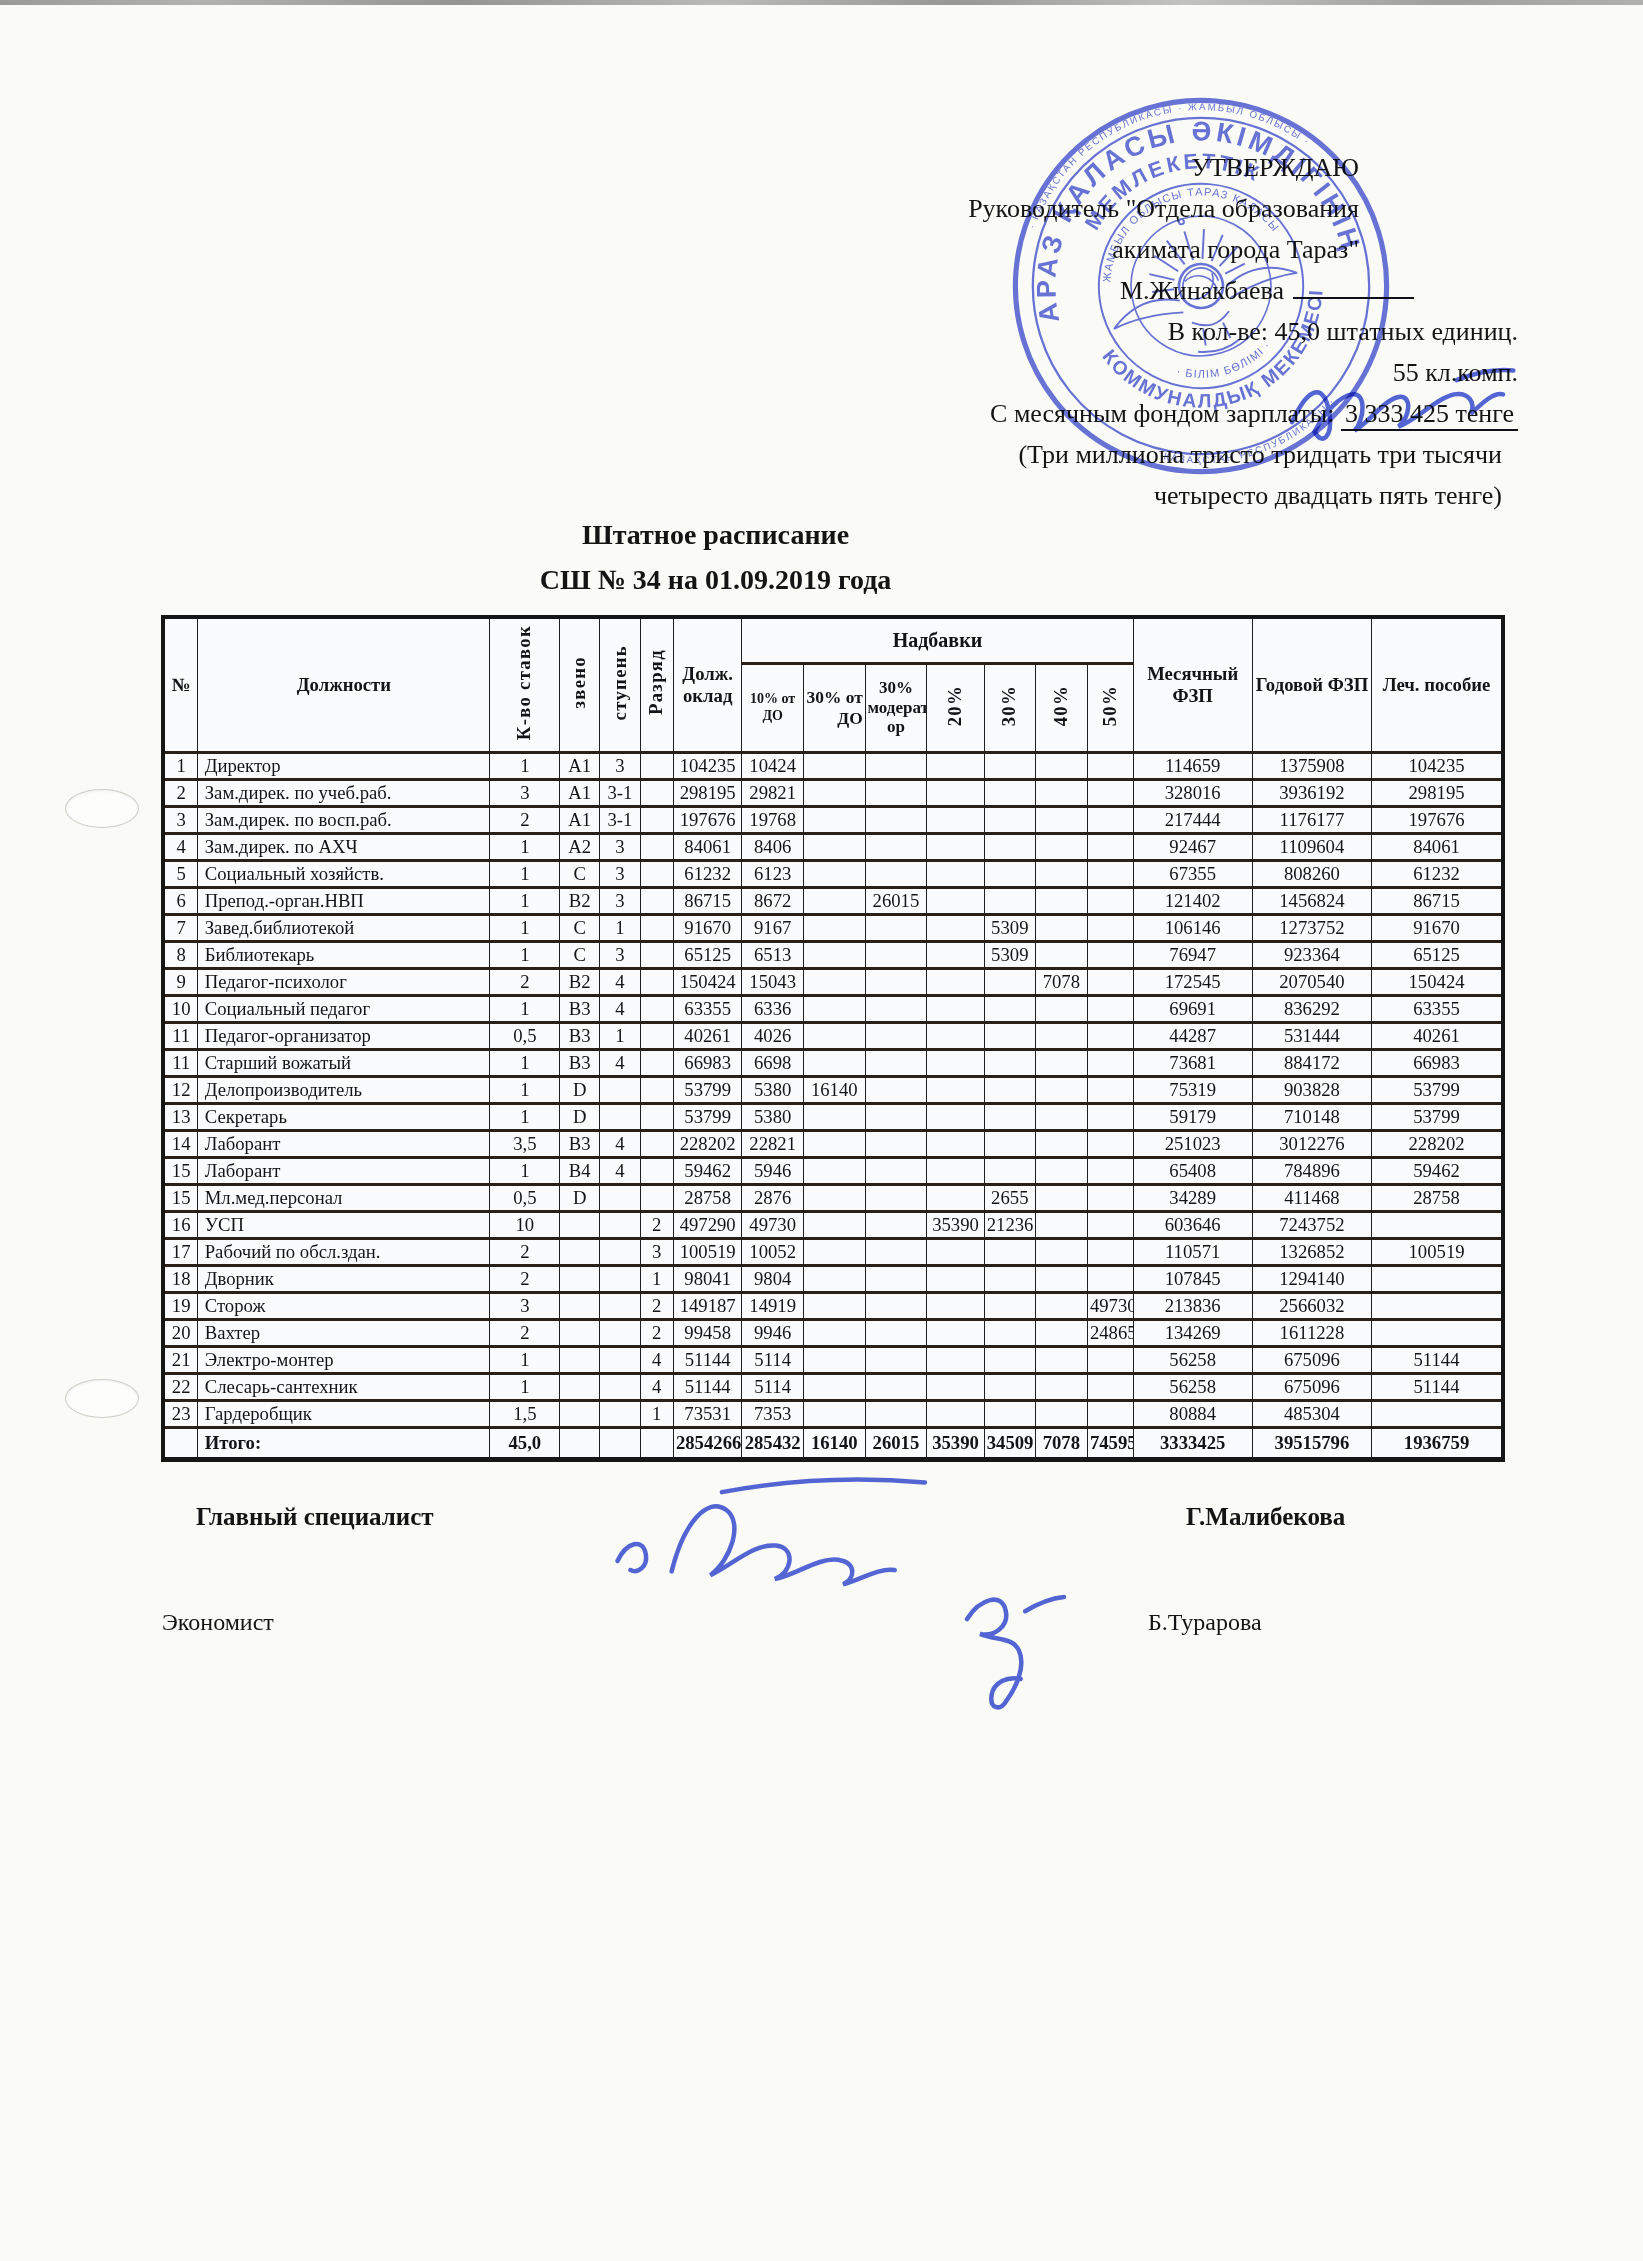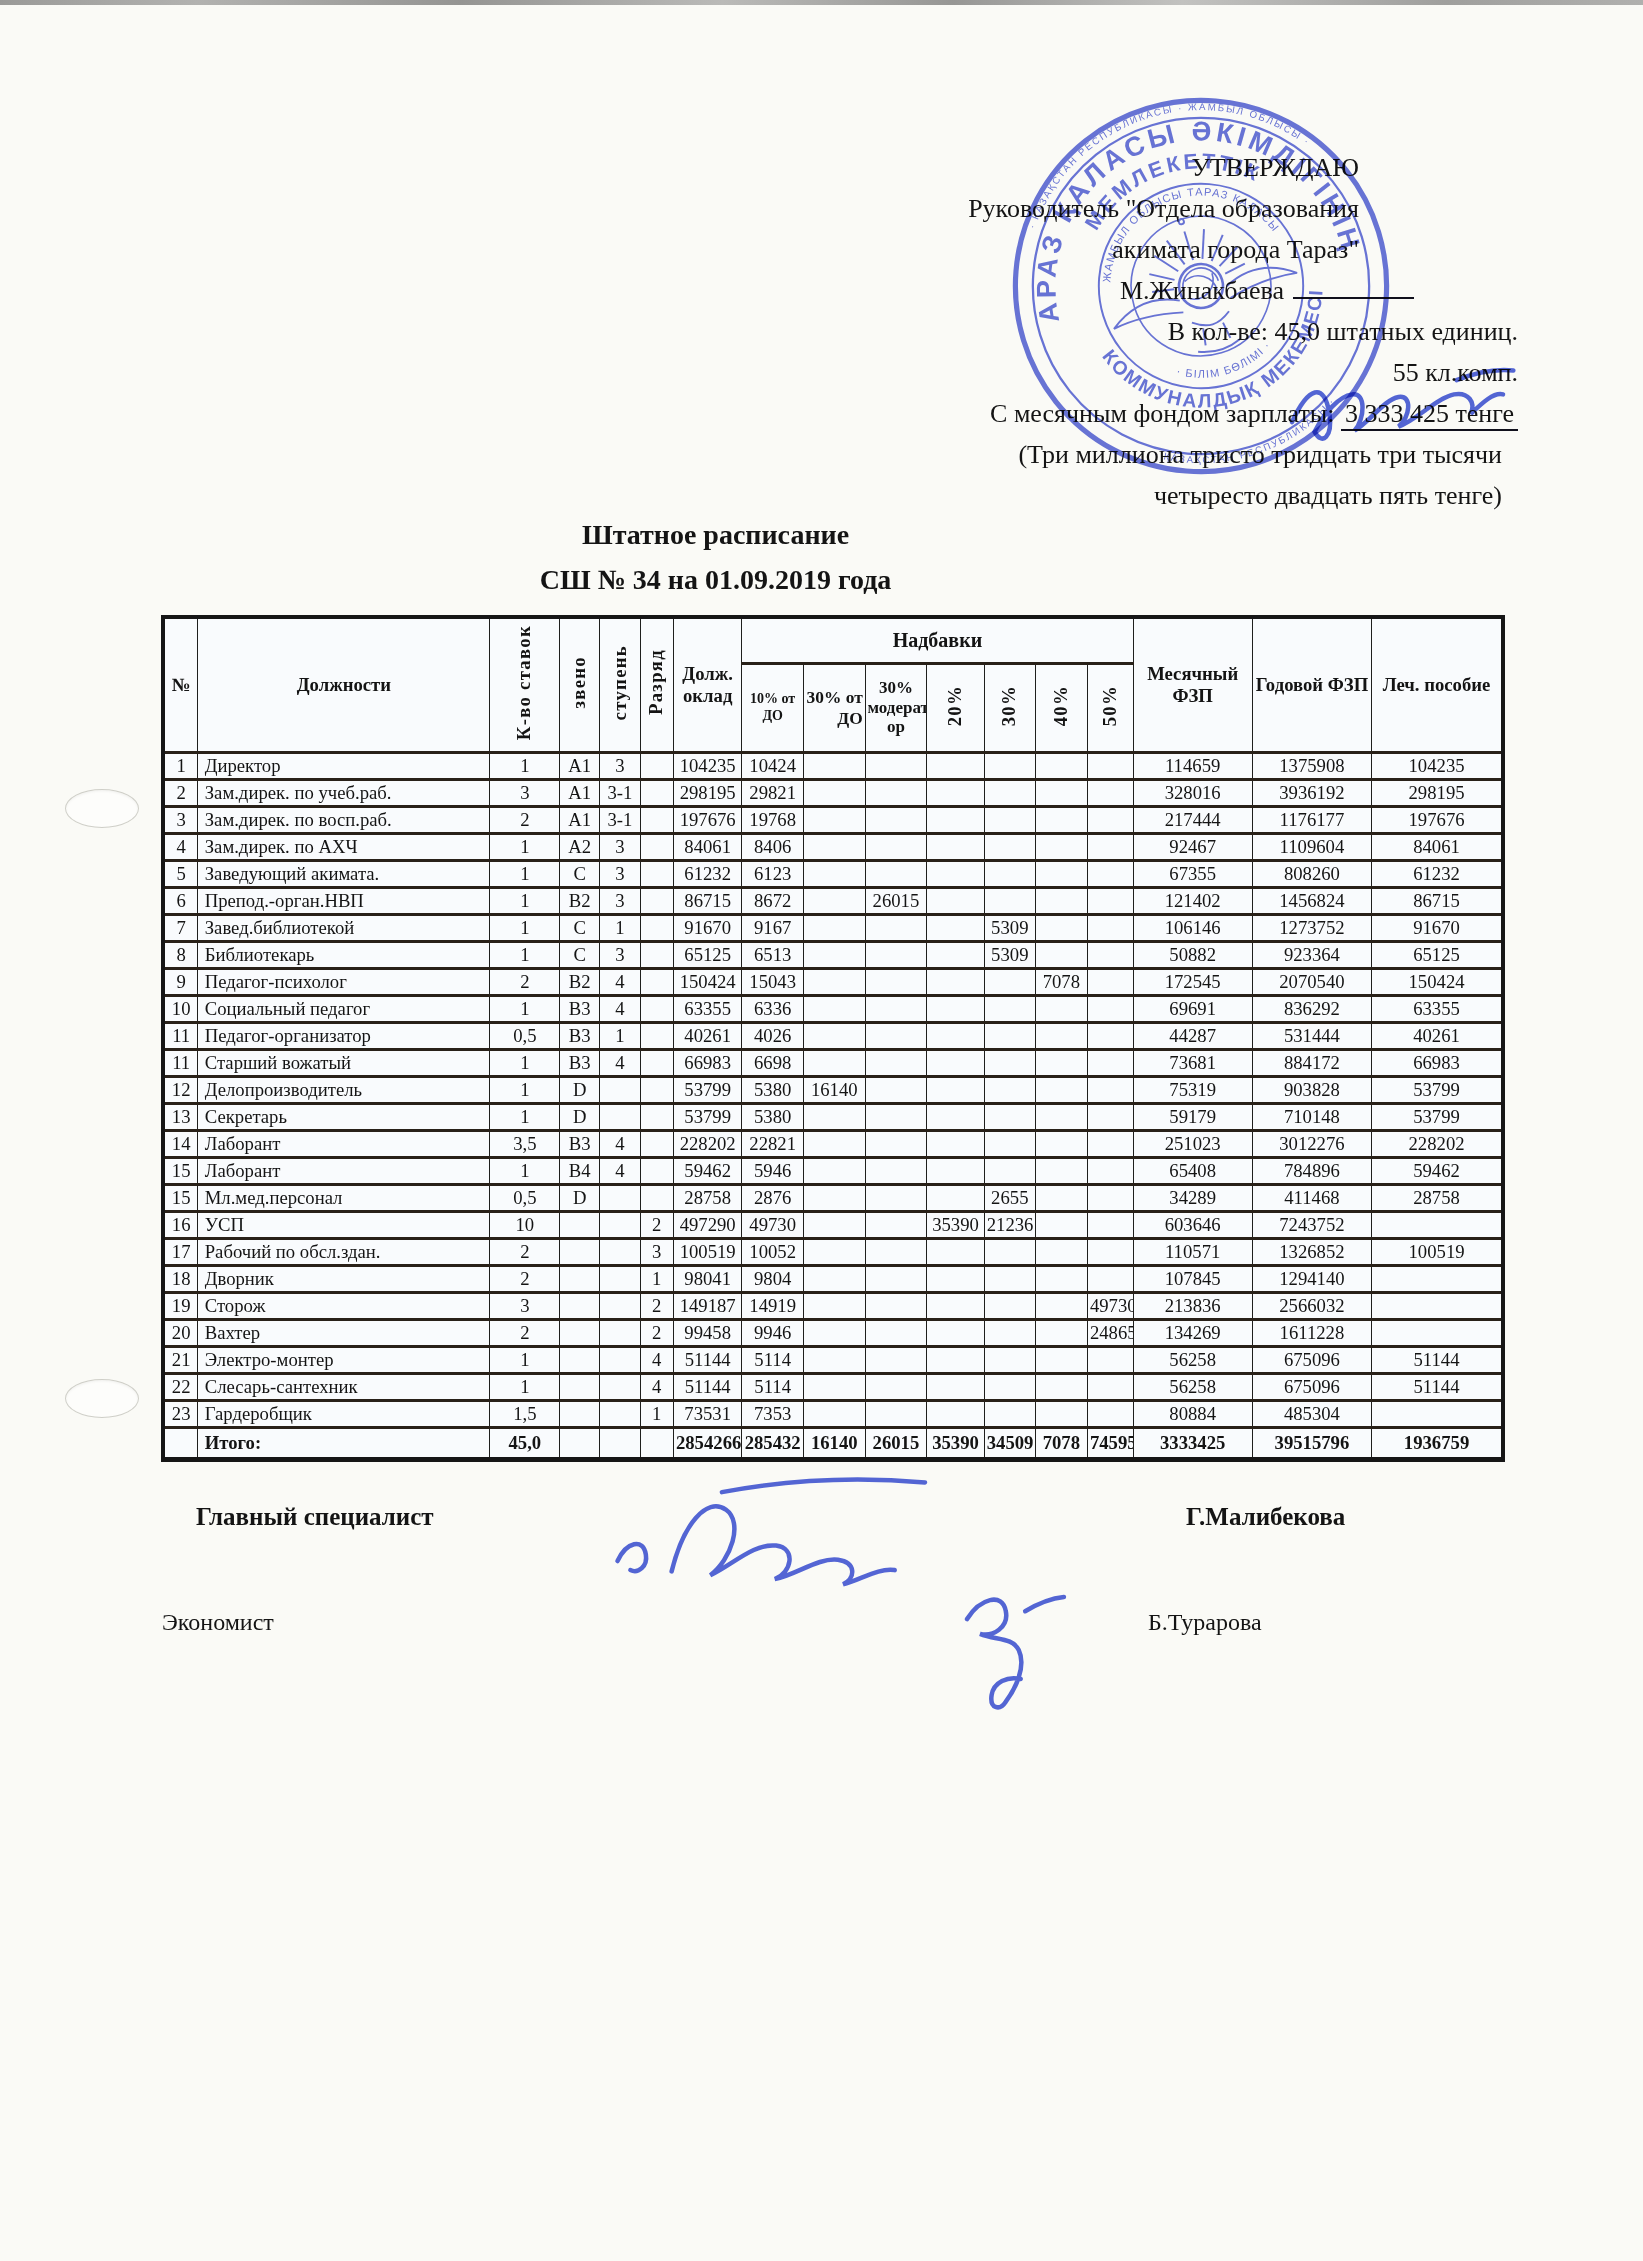--- a/index.html
+++ b/index.html
@@ -222,21 +222,21 @@
           <td class=""></td>
           <td class=""></td>
           <td class=""></td>
           <td class=""></td>
           <td class="">92467</td>
           <td class="">1109604</td>
           <td class="">84061</td>
         </tr>
         <tr>
           <td class="">5</td>
-          <td class="pos">Заведующий акимата.</td>
+          <td class="pos">Социальный хозяйств.</td>
           <td class="">1</td>
           <td class="">С</td>
           <td class="">3</td>
           <td class=""></td>
           <td class="">61232</td>
           <td class="">6123</td>
           <td class=""></td>
           <td class=""></td>
           <td class=""></td>
           <td class=""></td>
@@ -292,21 +292,21 @@
           <td class="">3</td>
           <td class=""></td>
           <td class="">65125</td>
           <td class="">6513</td>
           <td class=""></td>
           <td class=""></td>
           <td class=""></td>
           <td class="">5309</td>
           <td class=""></td>
           <td class=""></td>
-          <td class="">50882</td>
+          <td class="">76947</td>
           <td class="">923364</td>
           <td class="">65125</td>
         </tr>
         <tr>
           <td class="">9</td>
           <td class="pos">Педагог-психолог</td>
           <td class="">2</td>
           <td class="">В2</td>
           <td class="">4</td>
           <td class=""></td>

